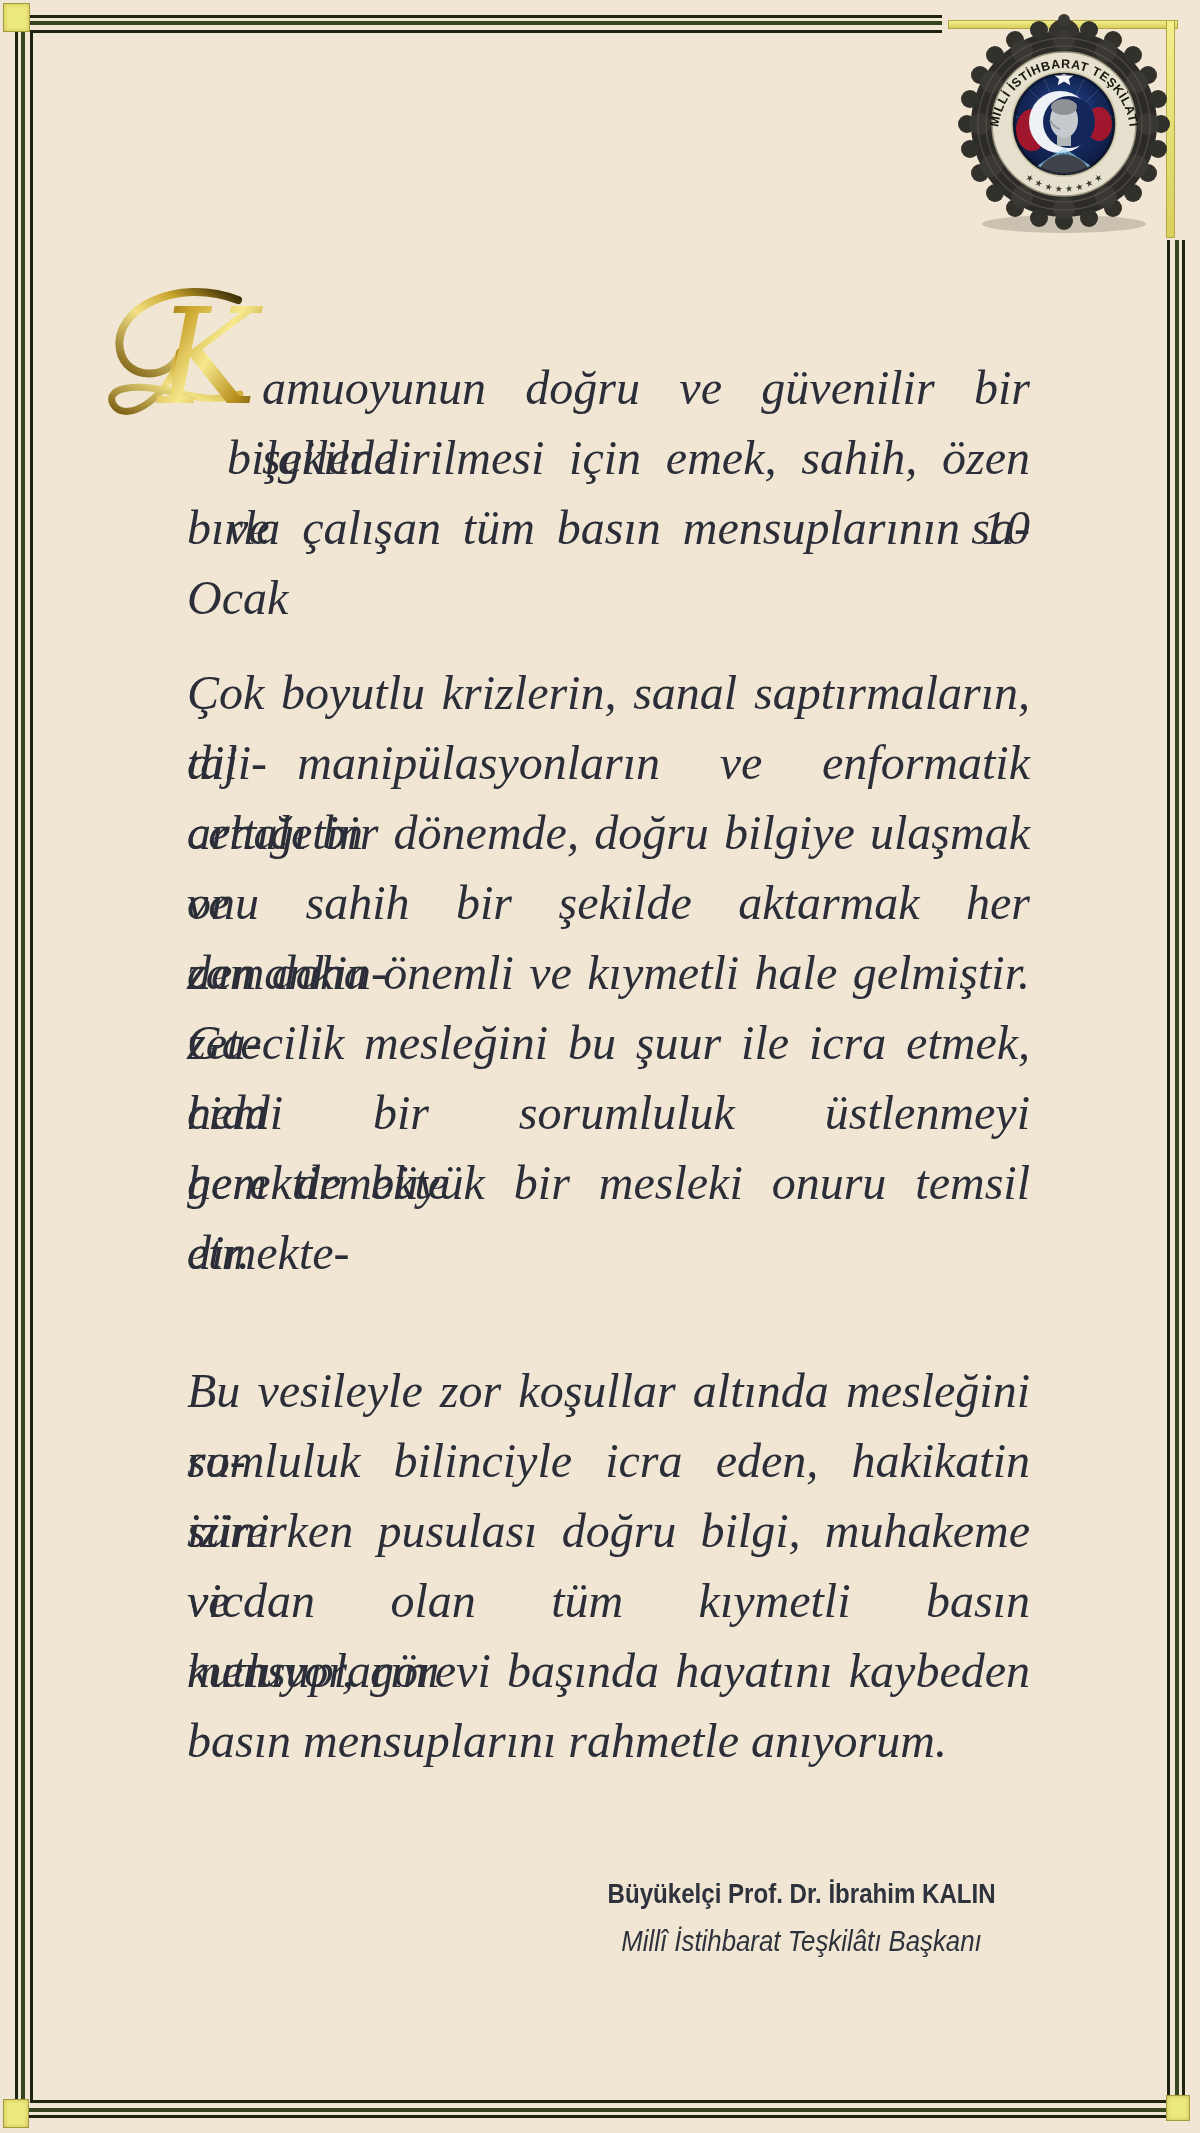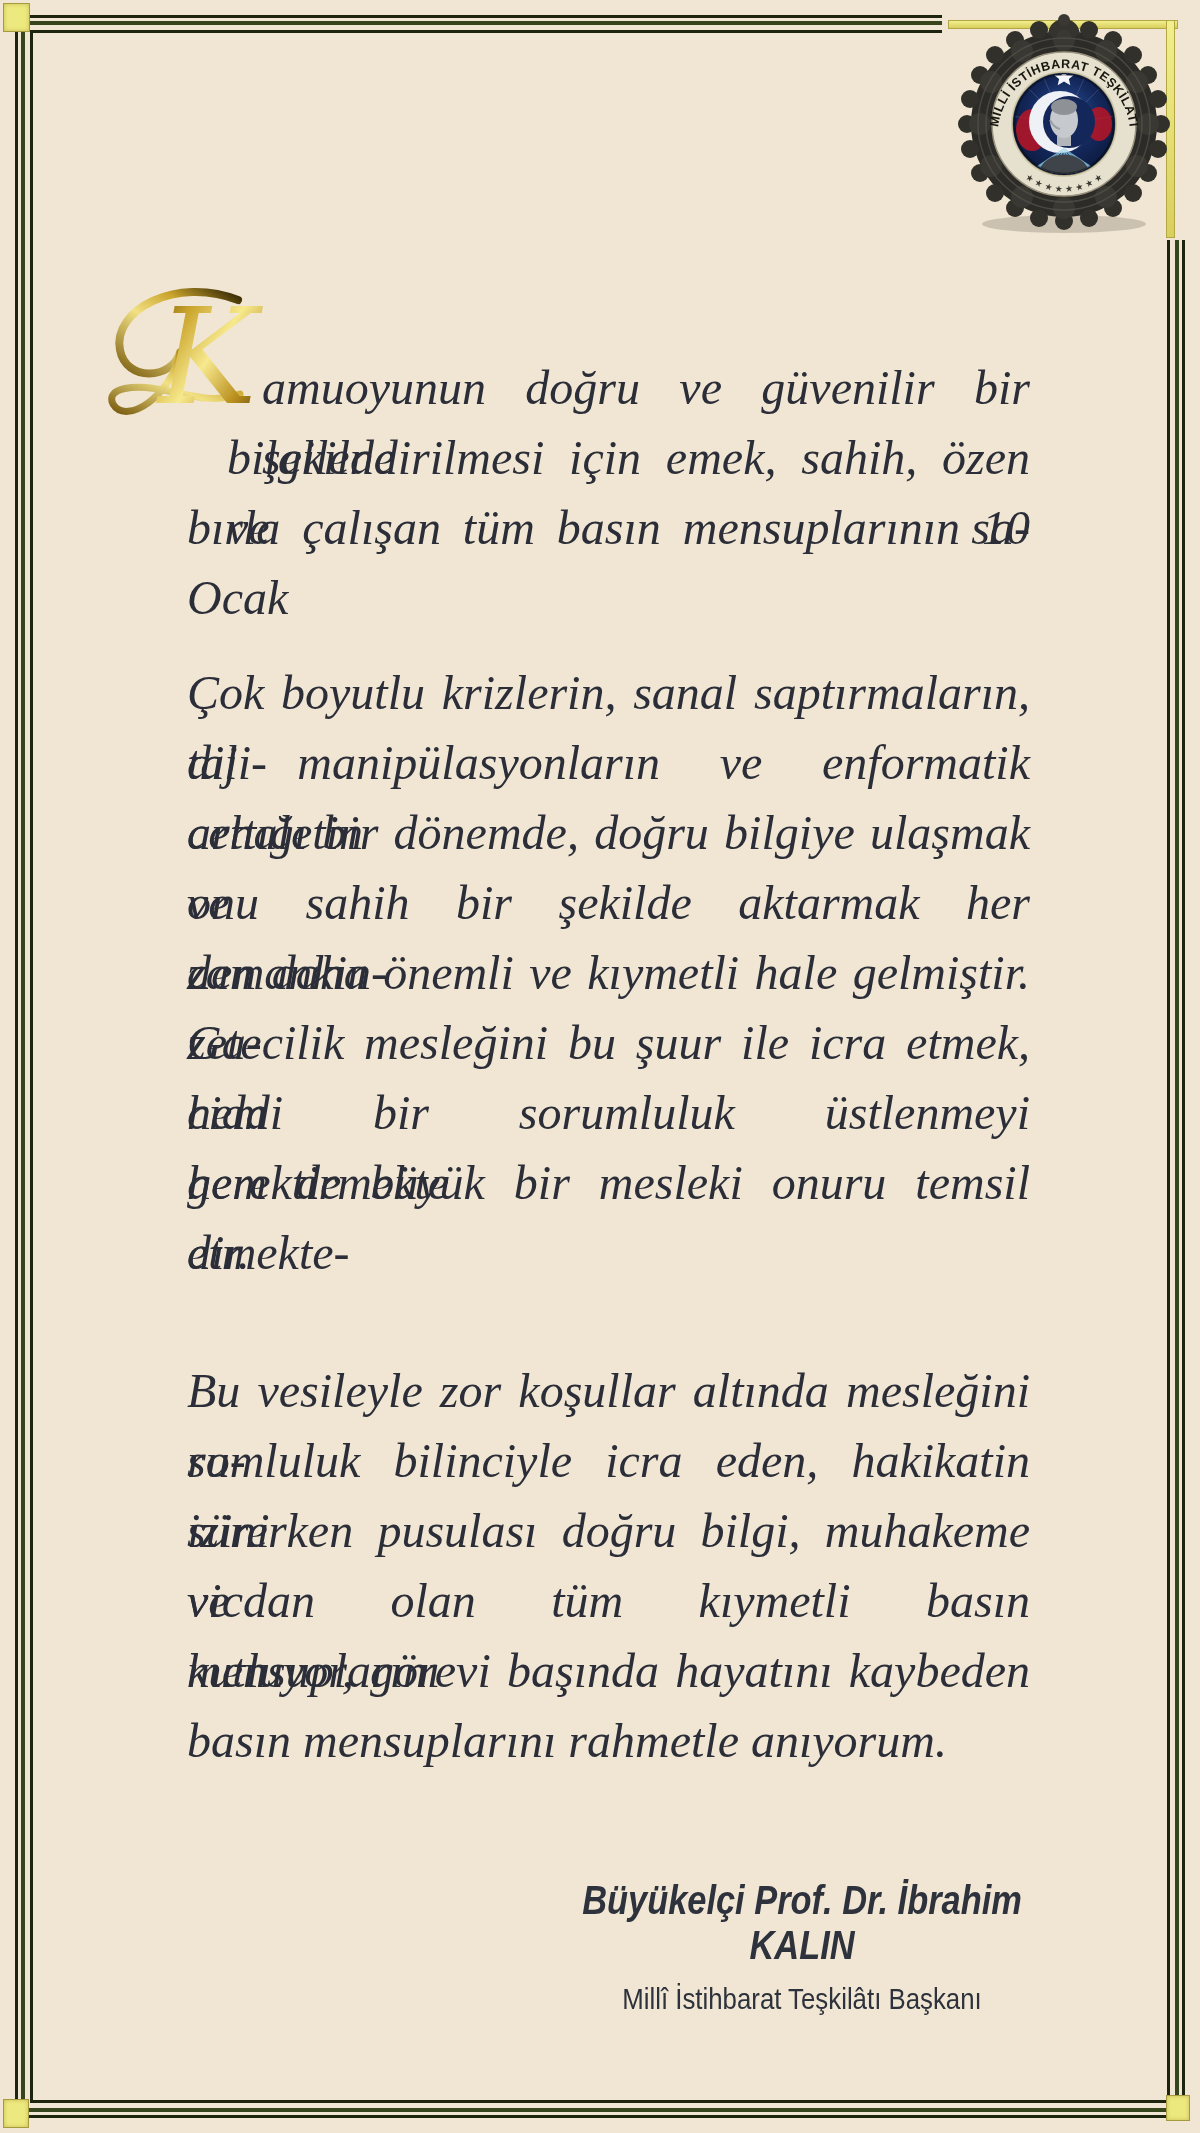--- a/index.html
+++ b/index.html
@@ -35,22 +35,22 @@
   .bline{
     height:70px;line-height:70px;font-size:48px;font-style:italic;
     white-space:nowrap;
   }
   .jline{text-align:justify;text-align-last:justify;white-space:normal;}
   .lline{text-align:left;white-space:normal;}
   .ind1{padding-left:75px;}
   .ind2{padding-left:40px;}
   
   .signature{position:absolute;left:542px;top:1878px;width:520px;text-align:center;color:#2e323c;}
-  .sig-name{font-size:40px;font-style:italic;font-family:"Liberation Sans",sans-serif;font-weight:bold;}
-  .sig-title{font-size:30px;font-family:"Liberation Sans",sans-serif;margin-top:14px;}
+  .sig-name{font-size:28px;font-family:"Liberation Sans",sans-serif;font-weight:bold;}
+  .sig-title{font-size:30px;font-style:italic;font-family:"Liberation Sans",sans-serif;margin-top:14px;}
   .condense{display:inline-block;transform:scaleX(0.86);transform-origin:center;}
 </style>
 </head>
 <body>
 
 <div class="page">
 
   <div class="frame frame-outer"></div>
   <div class="frame frame-green"></div>
   <div class="frame frame-inner"></div>

